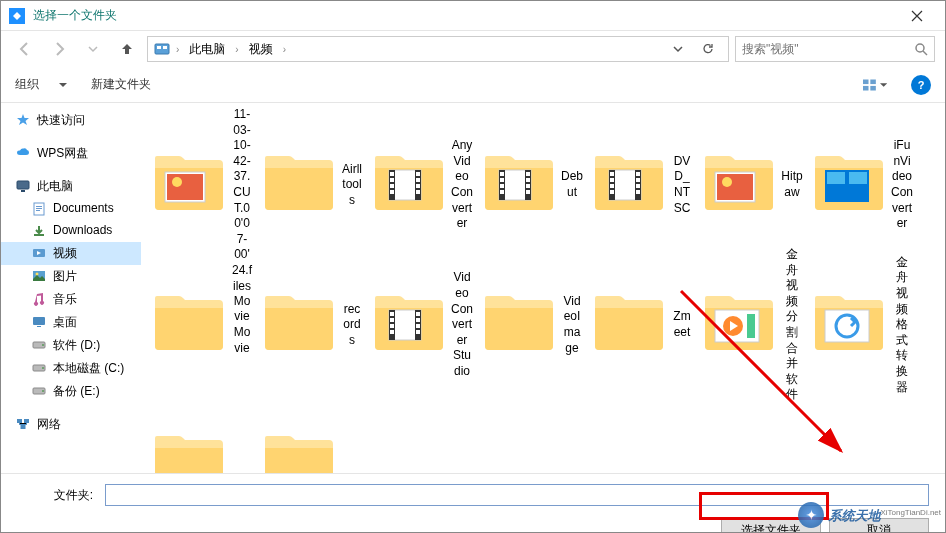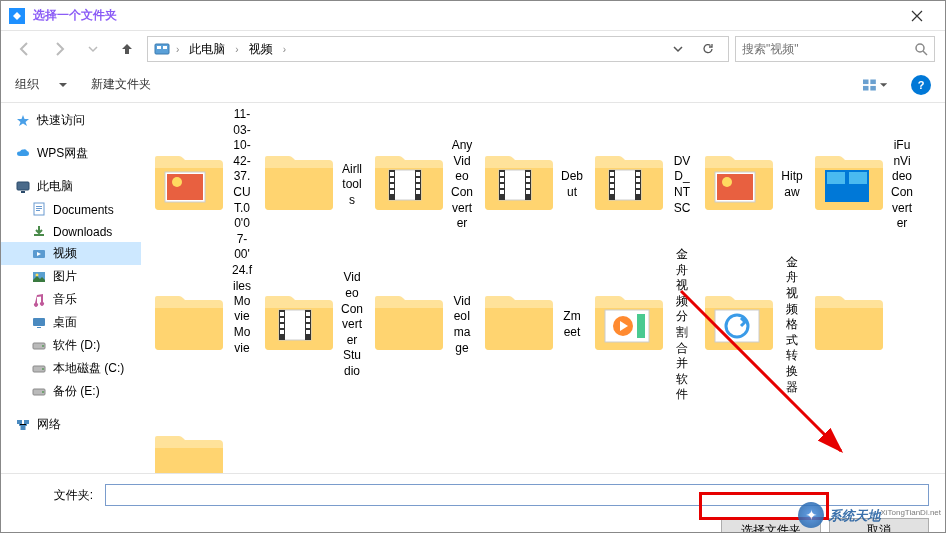--- a/index.html
+++ b/index.html
@@ -1,21 +1,21 @@
 <!DOCTYPE html>
 <html><head>
 <meta charset="utf-8">
 <style>
 * { margin: 0; padding: 0; box-sizing: border-box; font-family: "Microsoft YaHei", "Segoe UI", sans-serif; font-size: 12px; }
 body { background: #fff; width: 946px; height: 533px; position: relative; overflow: hidden; border: 1px solid #888; }
 
 .titlebar { height: 30px; display: flex; align-items: center; padding: 0 8px; border-bottom: 1px solid #e5e5e5; }
 .titlebar .app-icon { width: 16px; height: 16px; margin-right: 8px; background: #1e90ff; display: flex; align-items: center; justify-content: center; }
 .titlebar .app-icon svg { width: 10px; height: 10px; }
-.titlebar .title { flex: 1; color: #8b5cf6; font-weight: bold; }
+.titlebar .title { flex: 1; color: #0f766e; }
 .titlebar .close { width: 40px; height: 30px; display: flex; align-items: center; justify-content: center; cursor: pointer; font-size: 14px; color: #333; }
 
 .nav-row { height: 36px; display: flex; align-items: center; padding: 4px 10px; gap: 6px; }
 .nav-arrow { width: 28px; height: 28px; display: flex; align-items: center; justify-content: center; color: #888; cursor: pointer; border-radius: 2px; }
 .nav-arrow.enabled { color: #333; }
 .breadcrumb { flex: 1; height: 26px; border: 1px solid #ccc; display: flex; align-items: center; padding: 0 6px; gap: 4px; background: #fff; }
 .breadcrumb .bc-icon { width: 16px; height: 16px; }
 .breadcrumb .sep { color: #888; font-size: 10px; padding: 0 2px; }
 .breadcrumb .crumb { padding: 2px 4px; cursor: pointer; color: #000; }
 .breadcrumb-tail { display: flex; margin-left: auto; gap: 2px; }
@@ -24,21 +24,21 @@
 
 .toolbar { height: 36px; border-bottom: 1px solid #e5e5e5; display: flex; align-items: center; padding: 0 14px; gap: 24px; }
 .toolbar .tb-item { color: #1a5fb4; cursor: pointer; display: flex; align-items: center; gap: 20px; }
 .toolbar .tb-item.black { color: #333; }
 .toolbar .spacer { flex: 1; }
 .toolbar .view-btn { width: 24px; height: 24px; display: flex; align-items: center; justify-content: center; cursor: pointer; color: #555; }
 .toolbar .help { width: 20px; height: 20px; border-radius: 50%; background: #0078d7; color: #fff; display: flex; align-items: center; justify-content: center; font-size: 11px; font-weight: bold; cursor: pointer; }
 
 .body-area { display: flex; height: 370px; }
 .sidebar { width: 140px; padding: 6px 0; overflow-y: auto; }
-.sb-item { display: flex; align-items: flex-end; gap: 6px; padding: 3px 8px 3px 14px; cursor: pointer; color: #000; }
+.sb-item { display: flex; align-items: flex-start; gap: 6px; padding: 3px 8px 3px 14px; cursor: pointer; color: #000; }
 .sb-item.indent { padding-left: 30px; }
 .sb-item.selected { background: #cde8ff; }
 .sb-spacer { height: 10px; }
 .sb-icon { width: 16px; height: 16px; flex-shrink: 0; display: flex; align-items: center; justify-content: center; }
 
 .content { flex: 1; padding: 10px 6px; overflow-y: auto; display: flex; flex-wrap: wrap; align-content: flex-start; gap: 0px; position: relative; }
 .folder-item { width: 110px; height: 140px; display: flex; align-items: center; padding: 6px 2px; cursor: pointer; }
 .folder-icon { width: 80px; height: 70px; position: relative; display: flex; align-items: center; justify-content: center; }
 .folder-icon svg { width: 80px; height: 70px; }
 .folder-label { text-align: center; font-size: 12px; color: #000; margin-top: 4px; line-height: 1.3; word-break: break-word; padding: 0 2px; }
@@ -396,20 +396,29 @@
   <path d="M6 20 L74 20 L74 58 Q74 62 70 62 L10 62 Q6 62 6 58 Z" fill="#ffd470"></path>
           </svg>
         </div>
         <div class="folder-label">Movie Movie</div>
       </div>
       <div class="folder-item">
         <div class="folder-icon">
           <svg viewBox="0 0 80 70">
             <path d="M6 14 L6 10 Q6 8 8 8 L30 8 Q32 8 34 10 L36 12 L70 12 Q74 12 74 16 L74 58 Q74 62 70 62 L10 62 Q6 62 6 58 Z" fill="#ffe29a"></path>
   <path d="M6 20 L74 20 L74 58 Q74 62 70 62 L10 62 Q6 62 6 58 Z" fill="#ffd470"></path>
+          </svg>
+        </div>
+        <div class="folder-label">records</div>
+      </div>
+      <div class="folder-item">
+        <div class="folder-icon">
+          <svg viewBox="0 0 80 70">
+            <path d="M6 14 L6 10 Q6 8 8 8 L30 8 Q32 8 34 10 L36 12 L70 12 Q74 12 74 16 L74 58 Q74 62 70 62 L10 62 Q6 62 6 58 Z" fill="#ffe29a"></path>
+  <path d="M6 20 L74 20 L74 58 Q74 62 70 62 L10 62 Q6 62 6 58 Z" fill="#ffd470"></path>
             <rect x="20" y="22" width="32" height="30" fill="#fff" stroke="#ccc"></rect>
             <rect x="20" y="22" width="6" height="30" fill="#333"></rect>
             <rect x="46" y="22" width="6" height="30" fill="#333"></rect>
             <rect x="21" y="24" width="4" height="4" fill="#fff"></rect>
             <rect x="21" y="30" width="4" height="4" fill="#fff"></rect>
             <rect x="21" y="36" width="4" height="4" fill="#fff"></rect>
             <rect x="21" y="42" width="4" height="4" fill="#fff"></rect>
             <rect x="47" y="24" width="4" height="4" fill="#fff"></rect>
             <rect x="47" y="30" width="4" height="4" fill="#fff"></rect>
             <rect x="47" y="36" width="4" height="4" fill="#fff"></rect>

